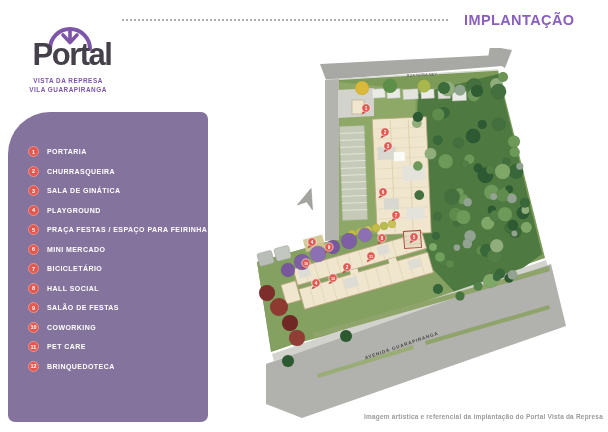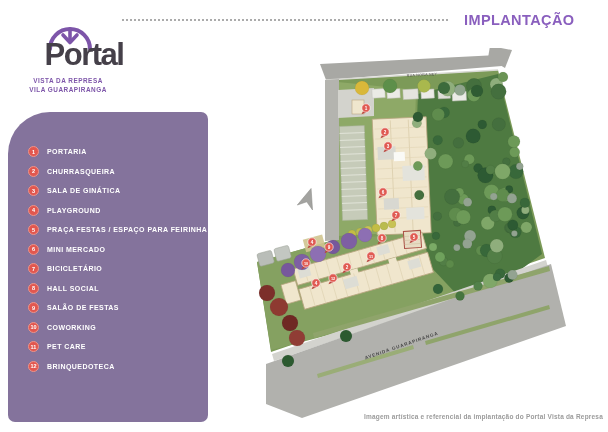--- a/index.html
+++ b/index.html
@@ -2,21 +2,21 @@
 <html><head>
 <meta charset="utf-8">
 <style>
   html,body{margin:0;padding:0;background:#e8e8e8;}
   #screen{position:relative;width:608px;height:432px;background:#ffffff;overflow:hidden;
           font-family:"Liberation Sans",sans-serif;margin:0 auto;}
 
   
   .logo{position:absolute;left:8px;top:8px;width:120px;height:96px;}
   .logo-arch-svg{position:absolute;left:39px;top:15px;width:46px;height:28px;}
-  .logo-name{position:absolute;left:20px;top:31px;width:112px;text-align:center;
+  .logo-name{position:absolute;left:8px;top:31px;width:112px;text-align:center;
              font-size:31px;line-height:1;font-weight:800;color:#454049;letter-spacing:-1.5px;}
   .logo-sub{position:absolute;left:4px;width:112px;text-align:center;font-weight:bold;
             color:#7d55a9;font-size:6.4px;letter-spacing:.5px;}
   .logo-sub1{top:69px;}
   .logo-sub2{top:77.5px;}
 
   
   .dotted-divider{position:absolute;left:122px;top:19px;width:326px;height:0;
                   border-top:2px dotted #ababab;}
   .page-title{position:absolute;left:464px;top:12px;font-size:14.5px;font-weight:800;

